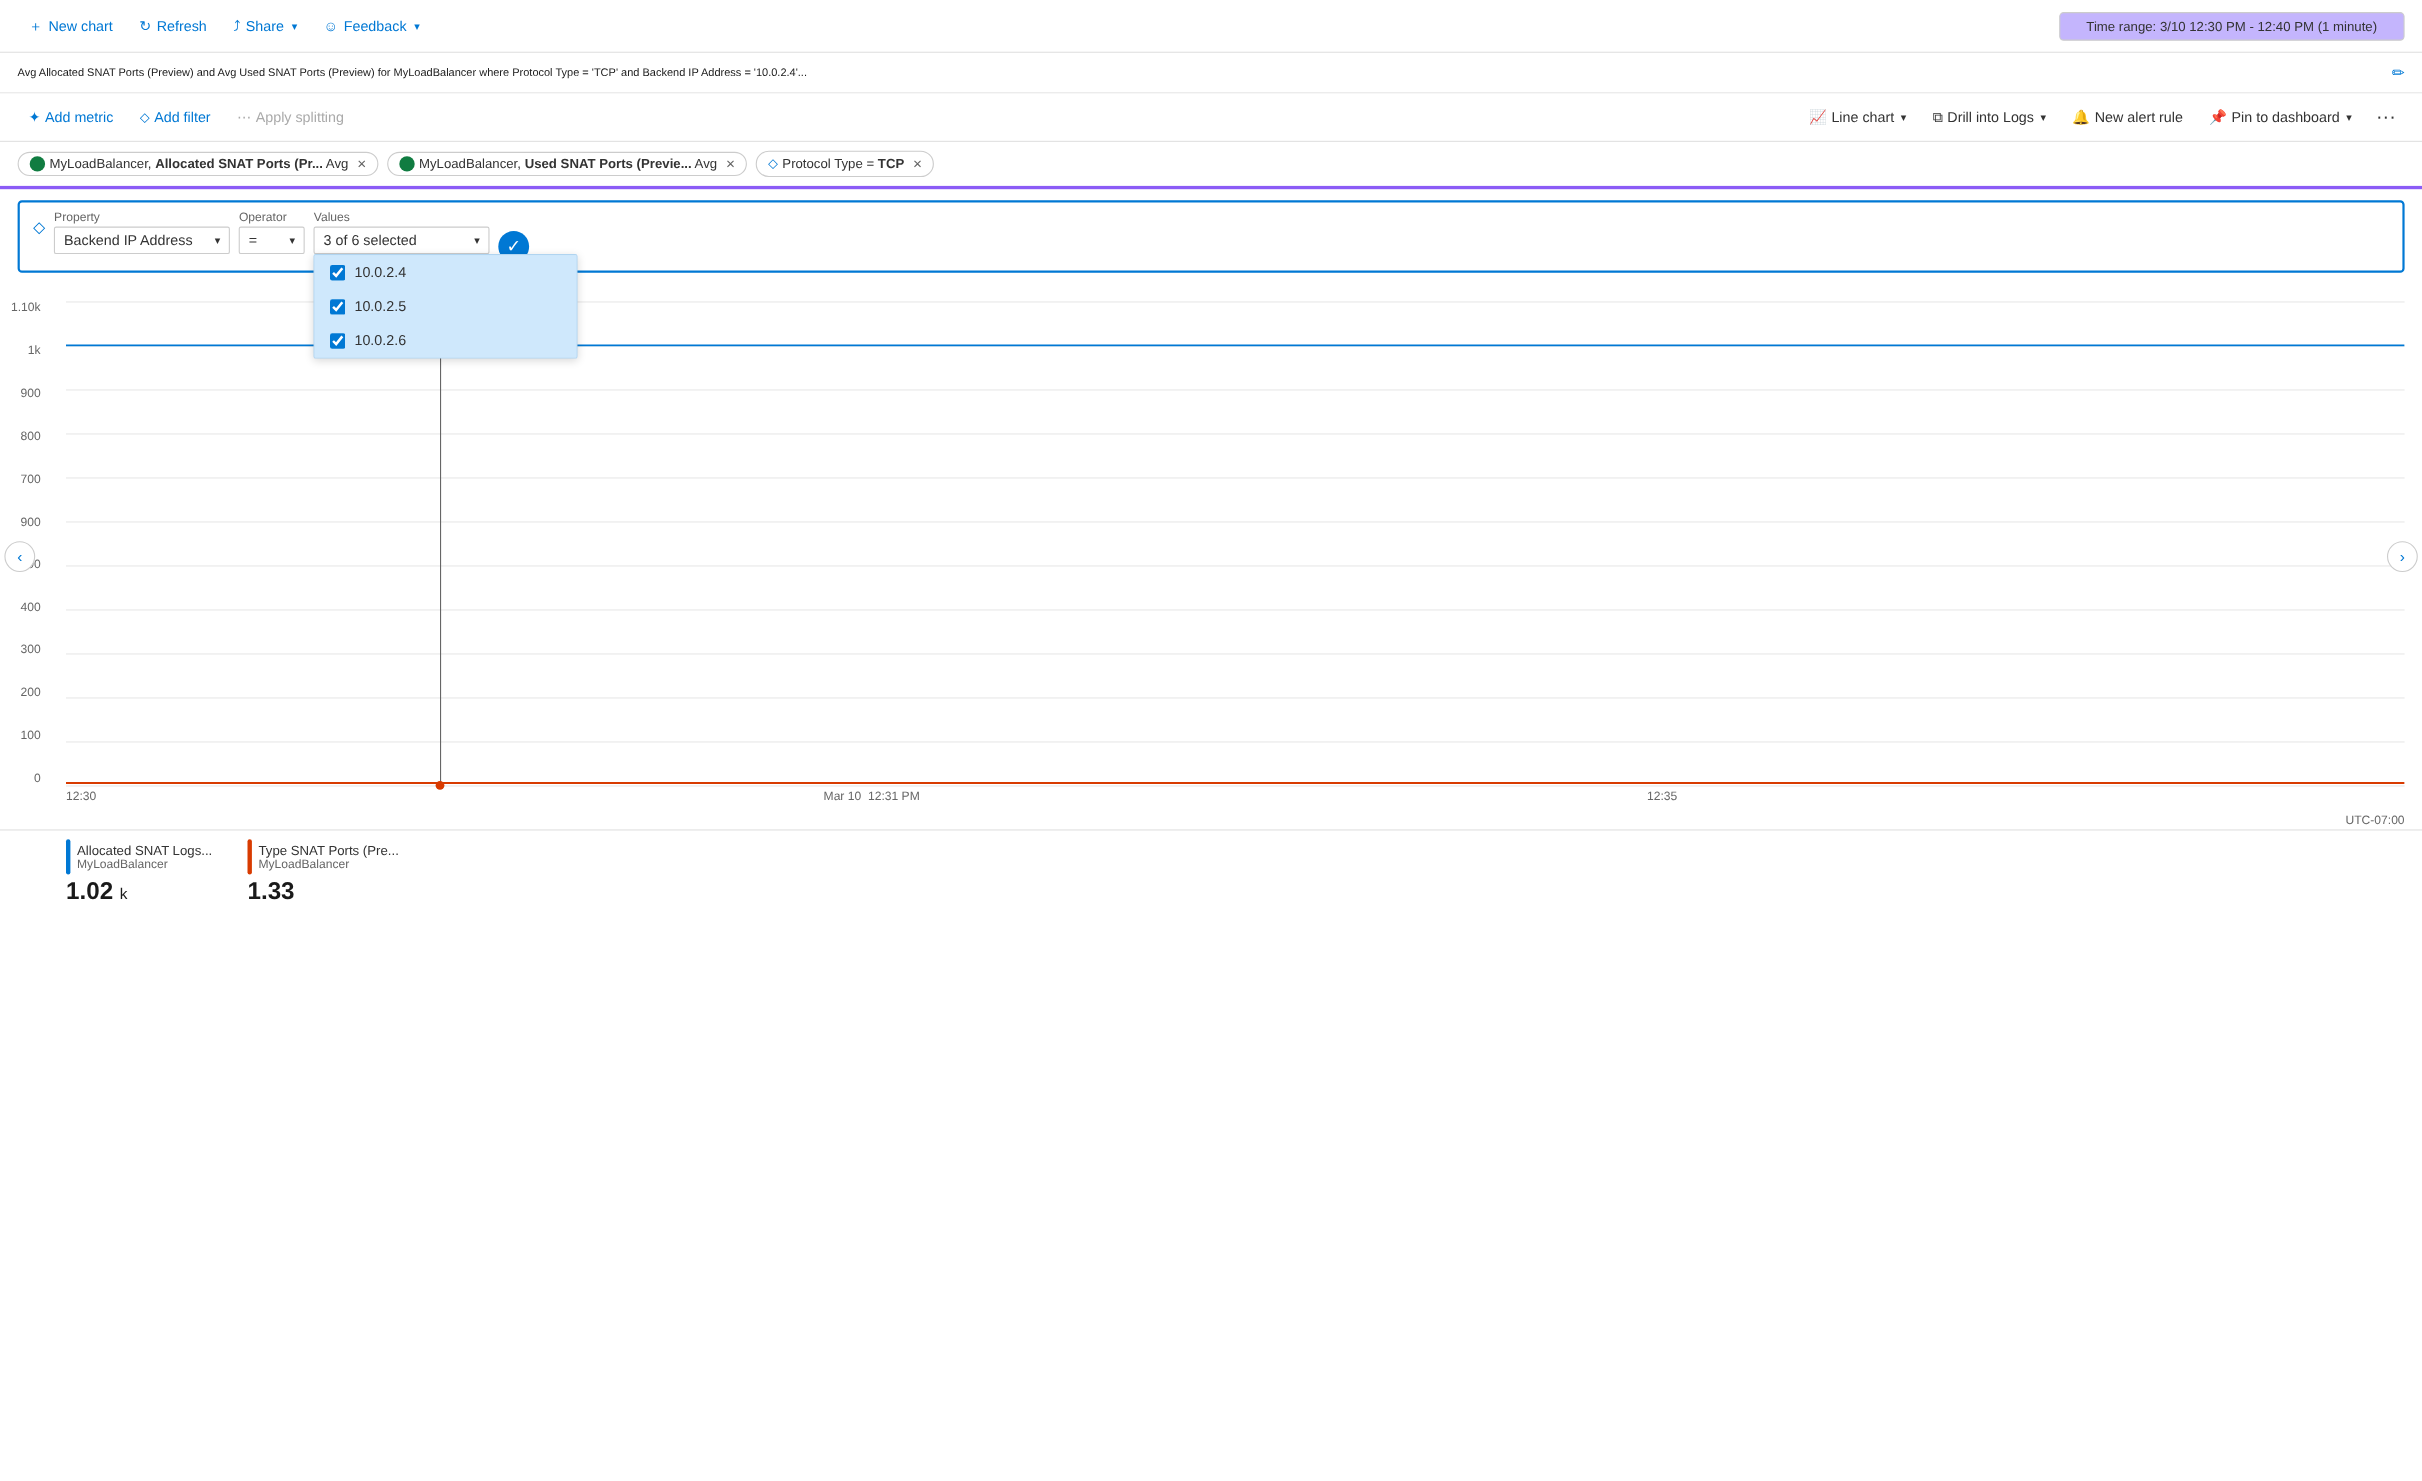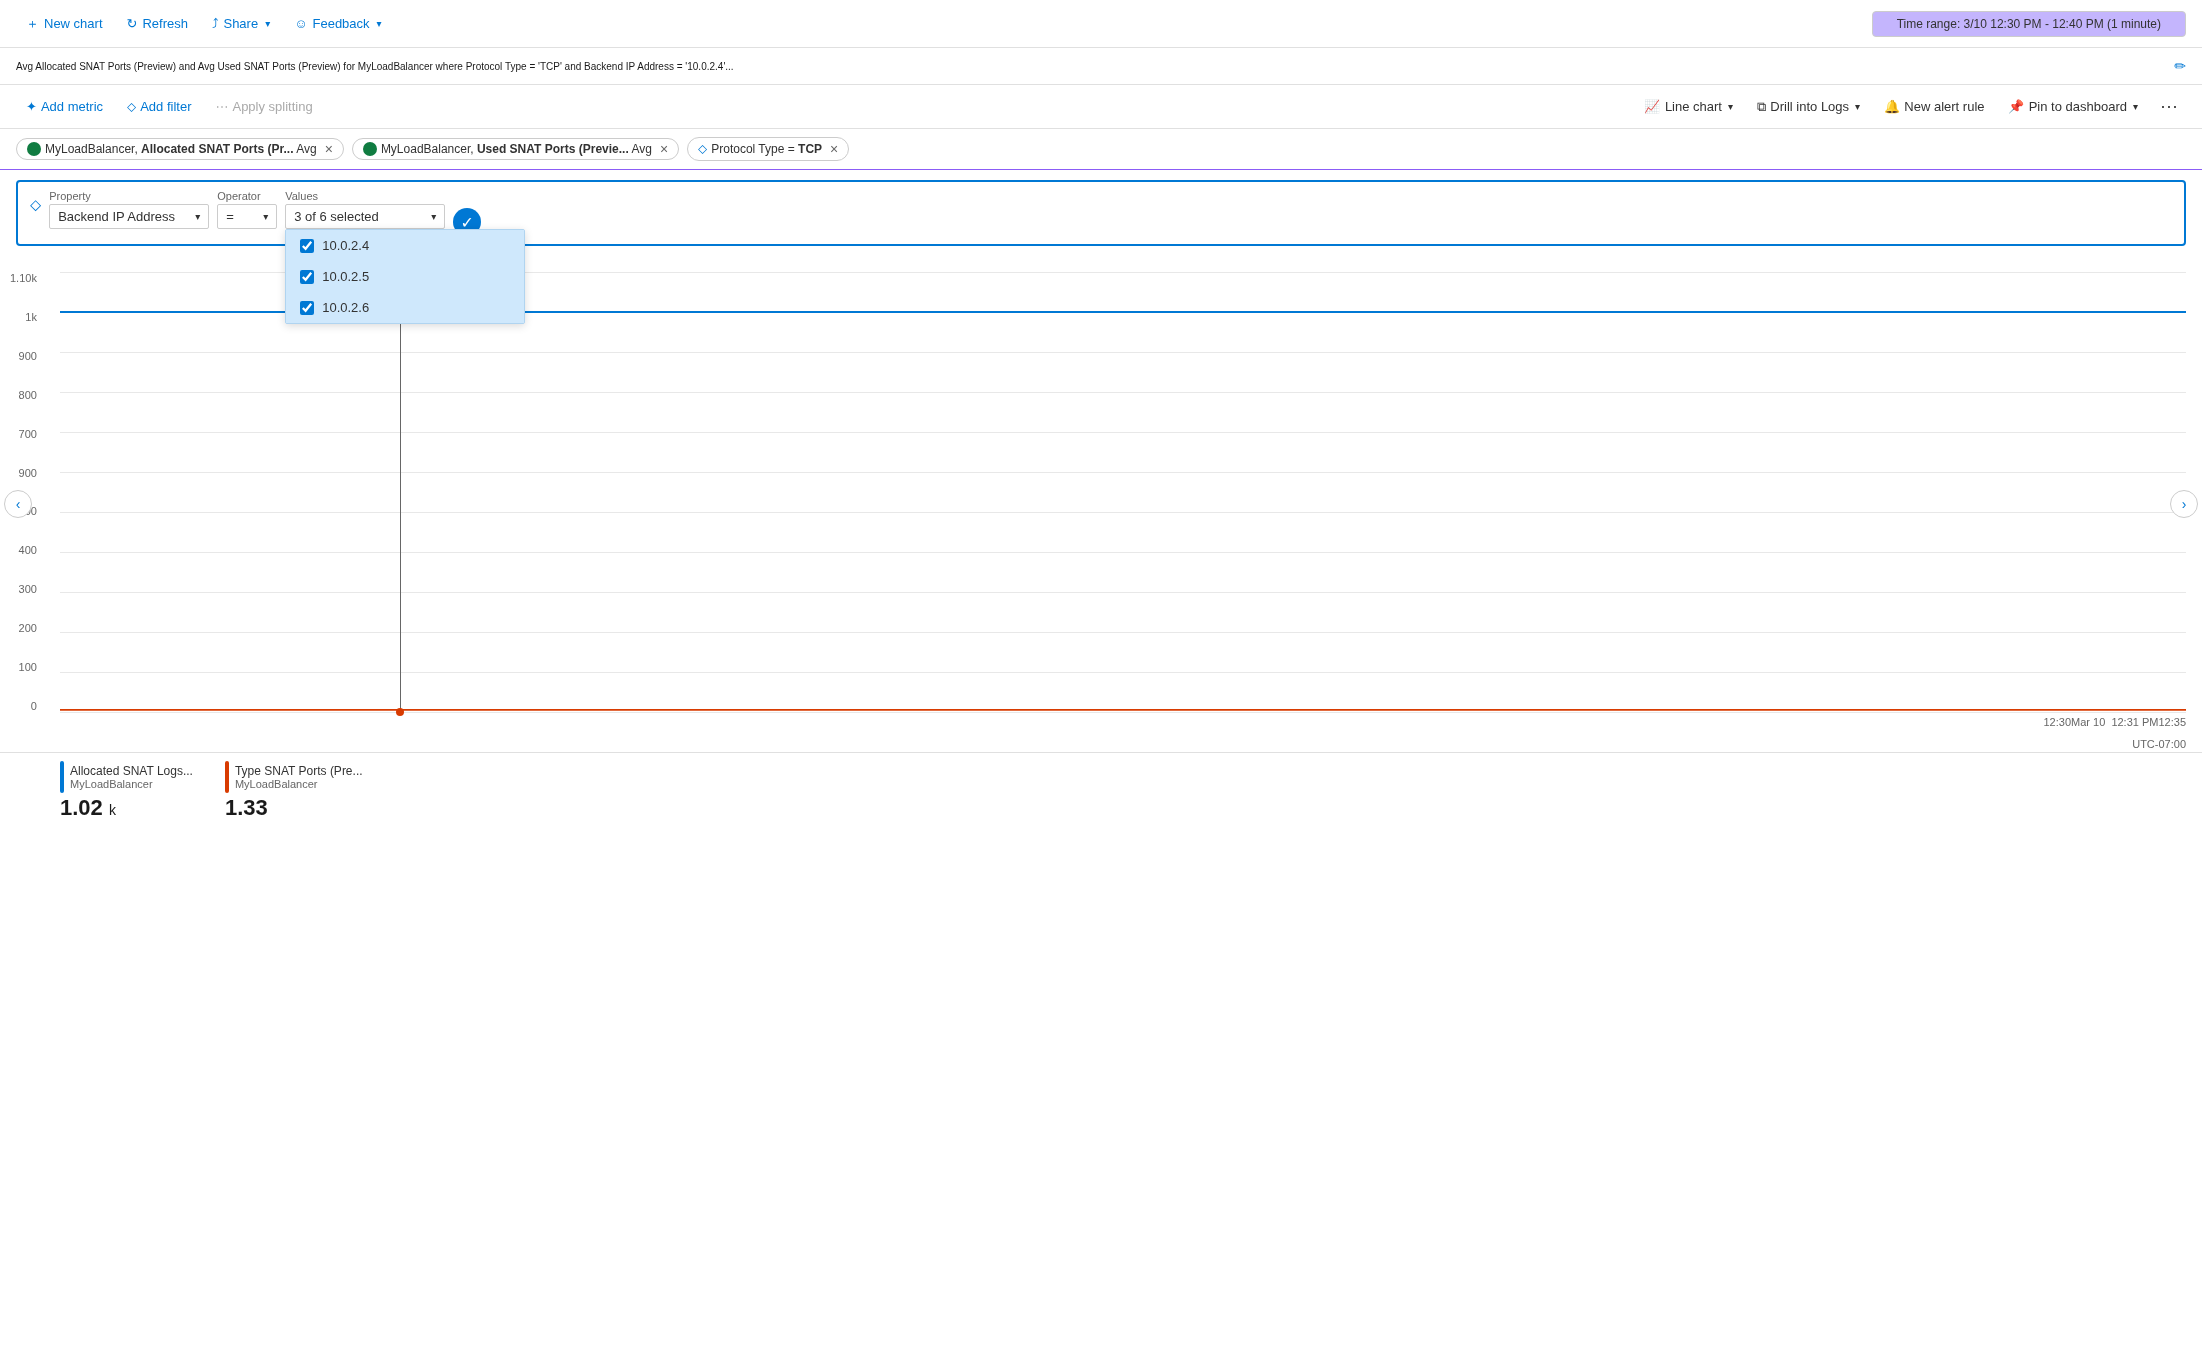--- a/index.html
+++ b/index.html
@@ -43,21 +43,21 @@
       display: flex; align-items: center; gap: 4px; padding: 4px 10px;
       border: none; background: none; cursor: pointer; color: #333; font-size: 13px;
     }
     .more-btn {
       padding: 4px 8px; border: none; background: none; cursor: pointer; font-size: 18px; color: #333;
     }
 
     
     .filter-pills {
       display: flex; align-items: center; padding: 8px 16px; gap: 8px;
-      border-bottom: 1px solid #8b5cf6; flex-wrap: wrap;
+      border-bottom: 3px solid #8b5cf6; flex-wrap: wrap;
     }
     .pill {
       display: flex; align-items: center; gap: 4px;
       border: 1px solid #ccc; border-radius: 16px; padding: 3px 10px;
       background: #fff; font-size: 12px; cursor: pointer;
     }
     .pill-icon { width: 14px; height: 14px; border-radius: 50%; display: inline-block; }
     .pill-close { color: #666; cursor: pointer; margin-left: 4px; font-size: 14px; line-height: 1; }
 
     
@@ -118,21 +118,21 @@
     .grid-lines { position: absolute; left: 0; right: 0; top: 0; bottom: 40px; }
     .grid-line { position: absolute; left: 0; right: 0; border-top: 1px solid #e8e8e8; }
 
     
     .crosshair { position: absolute; top: 0; bottom: 40px; width: 1px; background: #666; left: 16%; }
 
     
     .chart-svg { position: absolute; left: 0; right: 0; top: 0; bottom: 40px; width: 100%; height: calc(100% - 40px); }
 
     
-    .x-axis { position: absolute; bottom: 0; left: 0; right: 0; height: 40px; display: flex; justify-content: flex-end; align-items: flex-start; padding-top: 4px; }
+    .x-axis { position: absolute; bottom: 0; left: 0; right: 0; height: 40px; display: flex; justify-content: space-between; align-items: flex-start; padding-top: 4px; }
     .x-label { font-size: 11px; color: #666; }
     .utc-label { font-size: 11px; color: #666; position: absolute; right: 0; bottom: 2px; }
 
     
     .nav-arrow {
       position: absolute; top: 50%; transform: translateY(-50%);
       background: #fff; border: 1px solid #ccc; border-radius: 50%;
       width: 28px; height: 28px; display: flex; align-items: center; justify-content: center;
       cursor: pointer; font-size: 14px; color: #0078d4; z-index: 10;
     }

